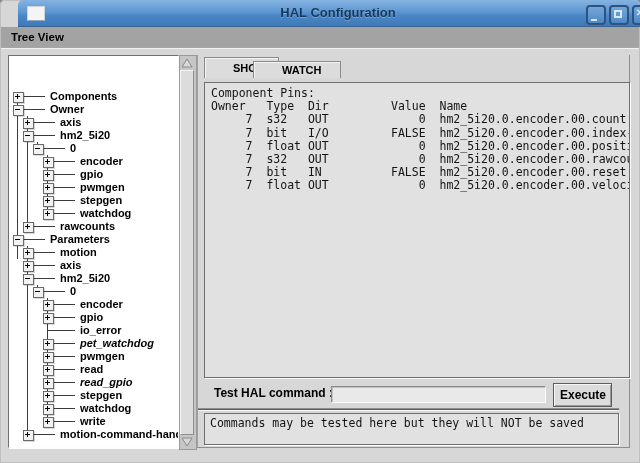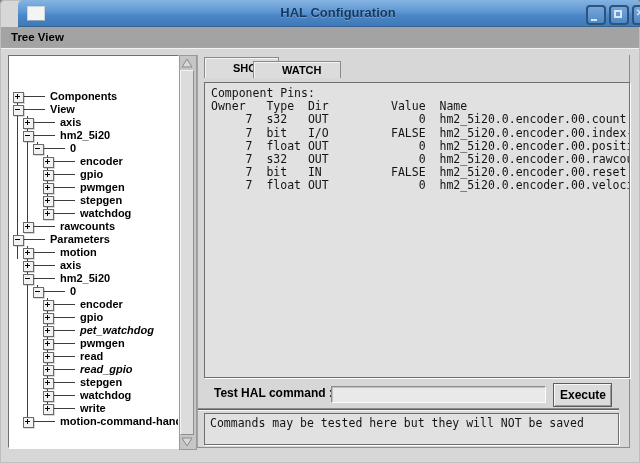--- a/index.html
+++ b/index.html
@@ -117,21 +117,21 @@
             </div>
             <span class="tlabel" style="left: 39px;">Components</span>
           </div>
           <div class="trow">
             <div class="gline" style="left: 6px; top: 0px; width: 1px; height: 6px;"></div>
             <div class="gline" style="left: 6px; top: 6px; width: 1px; height: 7px;"></div>
             <div class="gline" style="left: 11px; top: 6px; width: 23px; height: 1px;"></div>
             <div class="expbox" style="left: 2px;">
               <span class="h"></span>
             </div>
-            <span class="tlabel" style="left: 39px;">View</span>
+            <span class="tlabel" style="left: 39px;">Owner</span>
           </div>
           <div class="trow">
             <div class="gline" style="left: 6px; top: 0px; width: 1px; height: 13px;"></div>
             <div class="gline" style="left: 16px; top: 0px; width: 1px; height: 6px;"></div>
             <div class="gline" style="left: 16px; top: 6px; width: 1px; height: 7px;"></div>
             <div class="gline" style="left: 21px; top: 6px; width: 23px; height: 1px;"></div>
             <div class="expbox" style="left: 12px;">
               <span class="h"></span>
               <span class="v"></span>
             </div>
@@ -287,20 +287,27 @@
           <div class="trow">
             <div class="gline" style="left: 16px; top: 0px; width: 1px; height: 13px;"></div>
             <div class="gline" style="left: 36px; top: 0px; width: 1px; height: 6px;"></div>
             <div class="gline" style="left: 36px; top: 6px; width: 1px; height: 7px;"></div>
             <div class="gline" style="left: 41px; top: 6px; width: 23px; height: 1px;"></div>
             <div class="expbox" style="left: 32px;">
               <span class="h"></span>
               <span class="v"></span>
             </div>
             <span class="tlabel" style="left: 69px;">gpio</span>
+          </div>
+          <div class="trow">
+            <div class="gline" style="left: 16px; top: 0px; width: 1px; height: 13px;"></div>
+            <div class="gline" style="left: 36px; top: 0px; width: 1px; height: 6px;"></div>
+            <div class="gline" style="left: 36px; top: 6px; width: 1px; height: 7px;"></div>
+            <div class="gline" style="left: 36px; top: 6px; width: 28px; height: 1px;"></div>
+            <span class="tlabel" style="left: 69px;">io_error</span>
           </div>
           <div class="trow">
             <div class="gline" style="left: 16px; top: 0px; width: 1px; height: 13px;"></div>
             <div class="gline" style="left: 36px; top: 0px; width: 1px; height: 6px;"></div>
             <div class="gline" style="left: 36px; top: 6px; width: 1px; height: 7px;"></div>
             <div class="gline" style="left: 41px; top: 6px; width: 23px; height: 1px;"></div>
             <div class="expbox" style="left: 32px;">
               <span class="h"></span>
               <span class="v"></span>
             </div>

